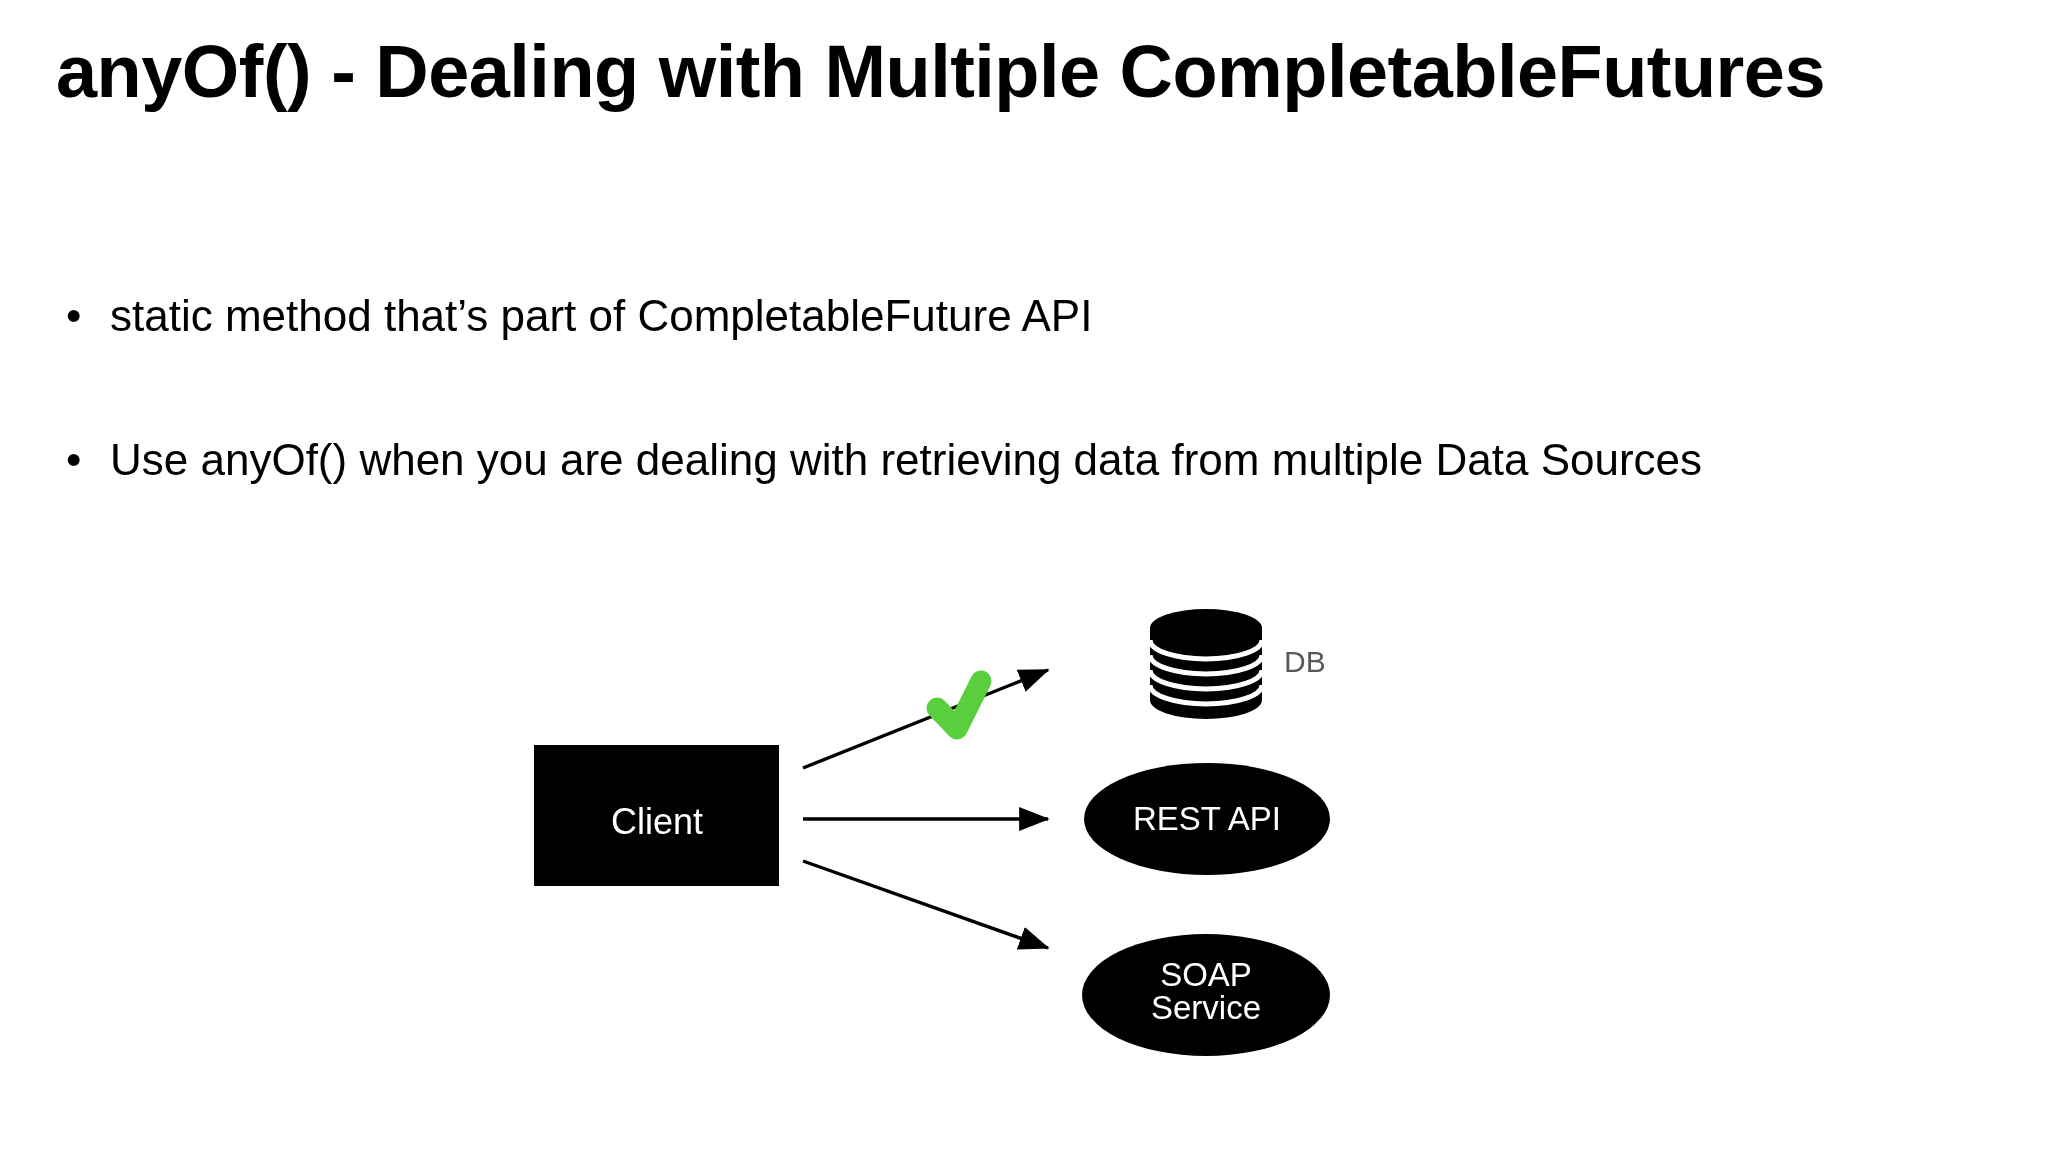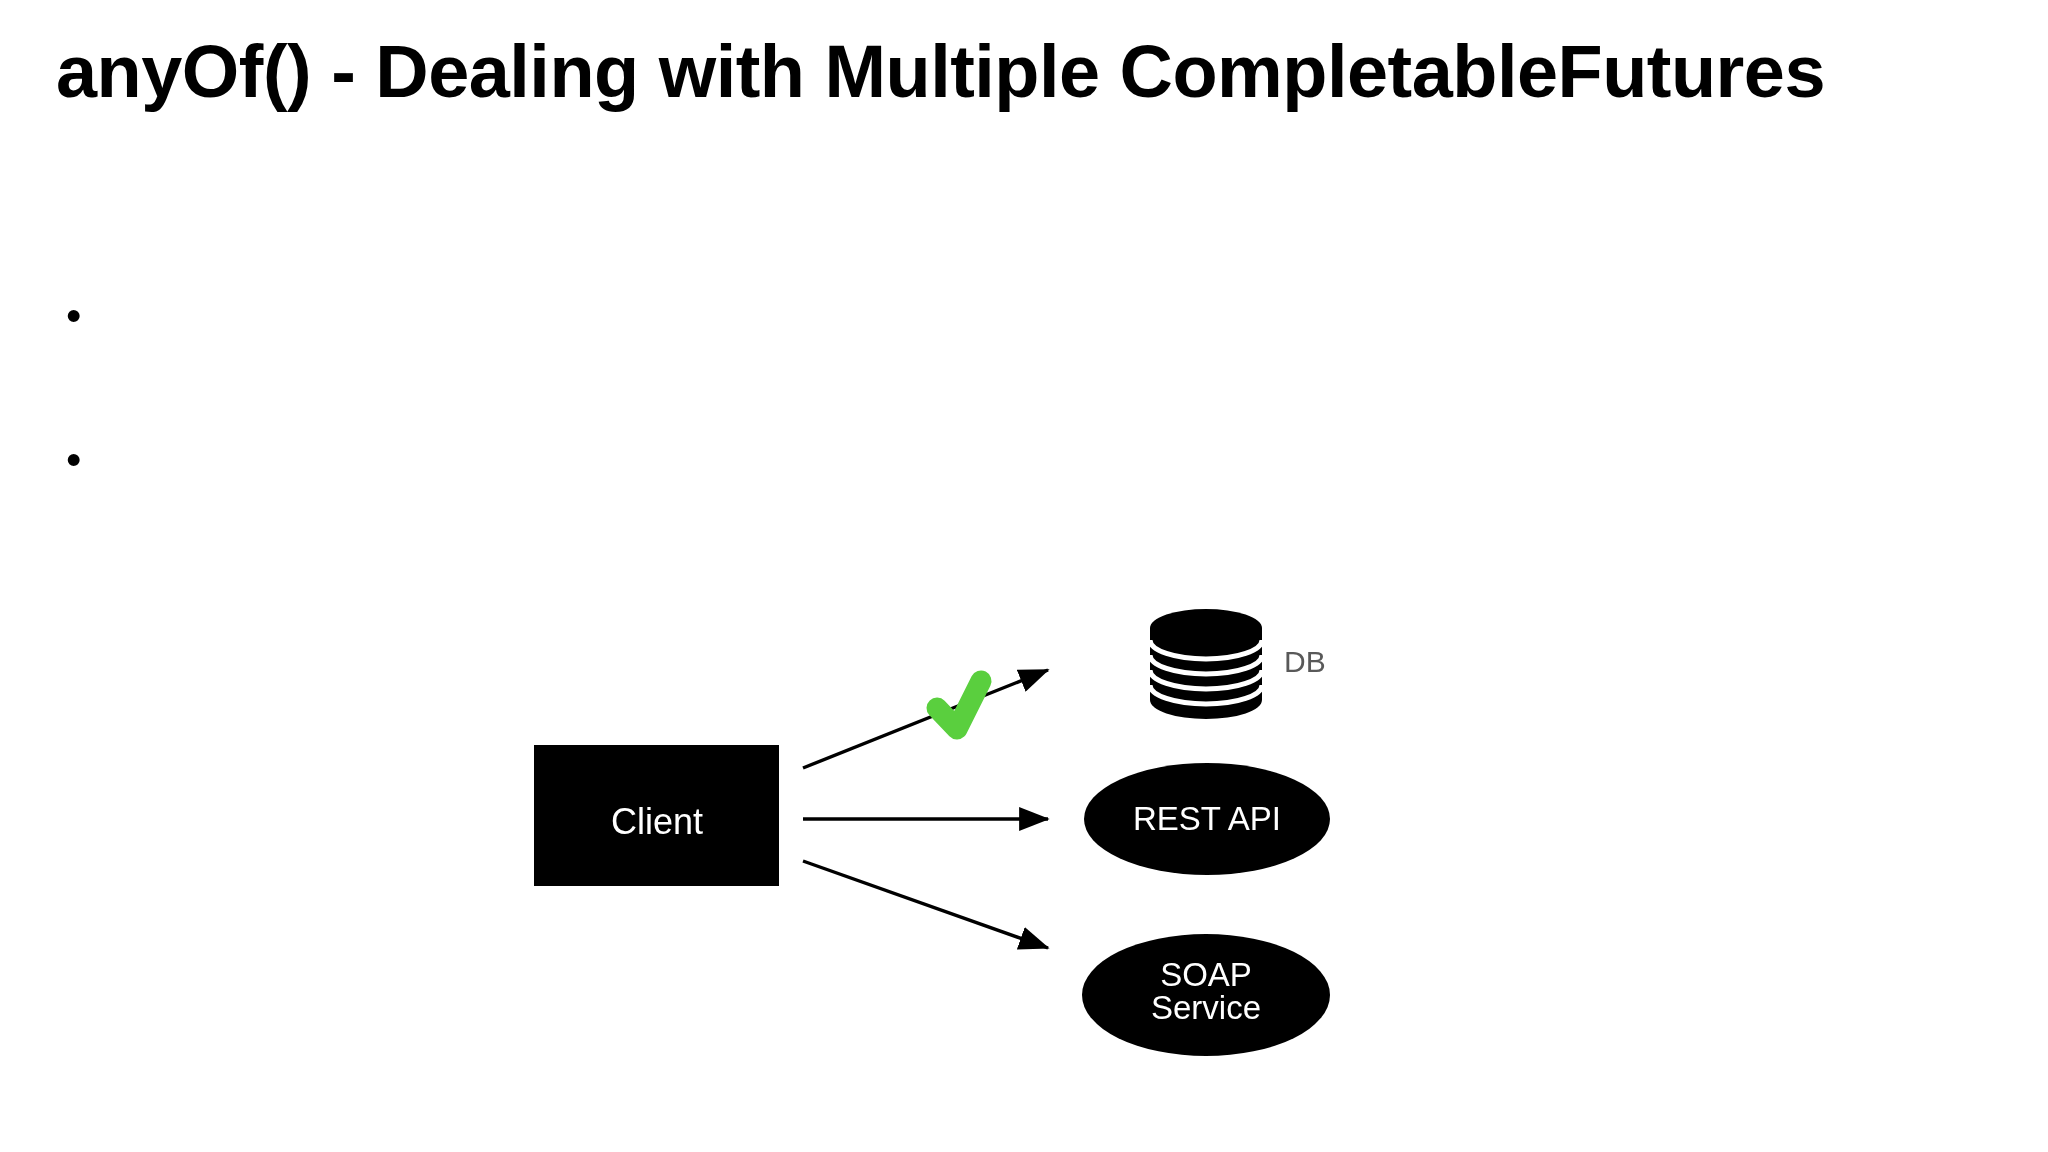--- a/index.html
+++ b/index.html
@@ -89,24 +89,26 @@
 </style>
 </head>
 <body>
 
 <div class="slide-title">anyOf() - Dealing with Multiple CompletableFutures</div>
 
 <div class="bullets">
 
   <div class="bullet-row">
     <span class="bullet-marker">•</span>
+    <span class="bullet-text">static method that’s part of CompletableFuture API</span>
   </div>
 
   <div class="bullet-row">
     <span class="bullet-marker">•</span>
+    <span class="bullet-text">Use anyOf() when you are dealing with retrieving data from multiple Data Sources</span>
   </div>
 
 </div>
 
 <div class="diagram">
 <svg width="2048" height="1152" viewBox="0 0 2048 1152" xmlns="http://www.w3.org/2000/svg">
 
   <defs>
     <marker id="arrowhead" markerWidth="9" markerHeight="7" refX="8.5" refY="3.5" orient="auto" markerUnits="strokeWidth">
       <polygon points="0 0, 9 3.5, 0 7" fill="#000000"></polygon>

